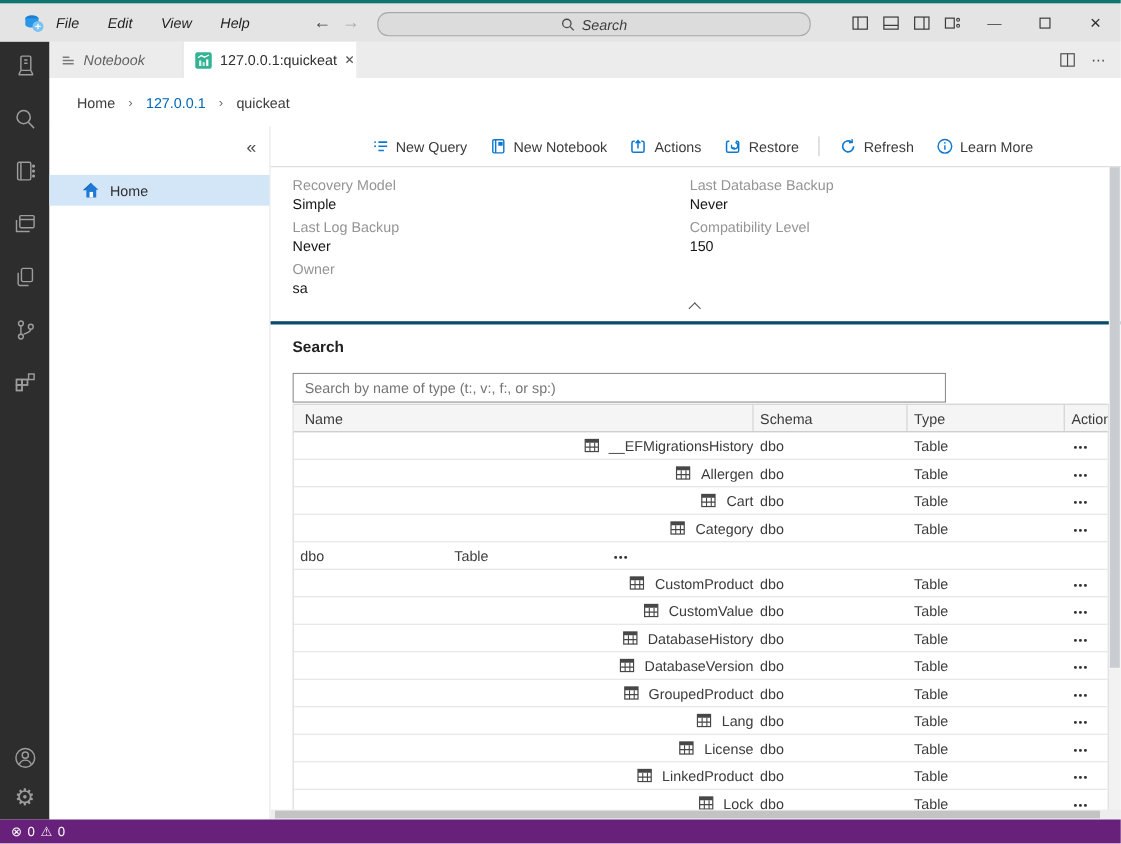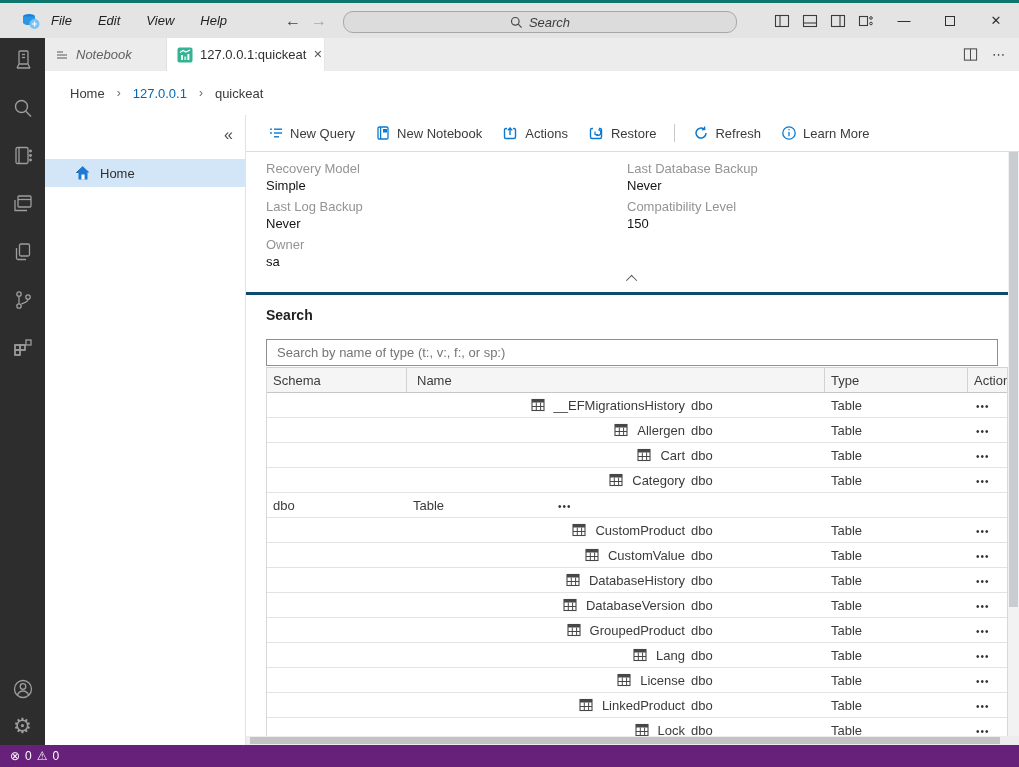--- a/index.html
+++ b/index.html
@@ -37,33 +37,33 @@
   .breadcrumbbar{position:absolute;top:71px;left:45px;right:0;height:44px;background:#fff;display:flex;align-items:center;padding-left:25px;gap:12px;}
   .crumb{color:#3b3b3b;} .crumb.link{color:#0067b8;}
   .crumb-sep{color:#6b6b6b;font-size:12px;}
   
   .sidebar{position:absolute;top:115px;left:45px;width:201px;bottom:22px;background:#fff;border-right:1px solid #e2e2e2;}
   .sidebar-header{height:40px;display:flex;align-items:center;justify-content:flex-end;padding-right:12px;}
   .collapse-btn{font-size:16px;color:#4d4d4d;}
   .side-item{height:28px;margin-top:4px;display:flex;align-items:center;padding-left:30px;gap:9px;background:#d3e6f8;color:#2f2f2f;}
   
   .main{position:absolute;top:115px;left:246px;right:0;bottom:22px;background:#fff;}
-  .toolbar{height:37px;border-bottom:1px solid #dcdcdc;display:flex;align-items:center;padding-left:12px;}
+  .toolbar{height:37px;border-bottom:1px solid #dcdcdc;display:flex;align-items:center;padding-left:12px;justify-content:center;}
   .tool-btn{display:flex;align-items:center;gap:6px;padding:0 10px;height:26px;color:#3b3b3b;}
   .tool-sep{width:1px;height:18px;background:#c9c9c9;margin:0 8px;}
   .props{position:relative;height:143px;border-bottom:3px solid #0c4a6e;}
   .prop-col{position:absolute;top:9px;} .prop-col.left{left:20px;} .prop-col.right{left:381px;}
   .prop{margin-bottom:5px;}
   .prop .plabel{color:#949494;line-height:16px;}
   .prop .pvalue{color:#141414;line-height:17px;}
   .props-collapse{position:absolute;left:50%;bottom:6px;transform:translateX(-50%);width:22px;height:14px;display:flex;align-items:center;justify-content:center;}
   .chev-up{width:8px;height:8px;border-left:1.5px solid #555;border-top:1.5px solid #555;transform:rotate(45deg) translateY(2px);}
   .search-panel{padding:12px 0 0 20px;}
   .panel-title{font-weight:bold;font-size:14px;color:#1f1f1f;}
-  .search-input{display:block;width:732px;height:27px;margin:16px 0 1px 0;border:1px solid #8f8f8f;padding:12px 10px;font-size:13px;font-family:inherit;color:#333;background:#fff;}
+  .search-input{display:block;width:594px;height:27px;margin:16px 0 1px 0;border:1px solid #8f8f8f;padding:12px 10px;font-size:13px;font-family:inherit;color:#333;background:#fff;}
   .search-input::placeholder{color:#757575;}
   
   .obj-table{width:742px;border-left:1px solid #d8d8d8;border-right:1px solid #d8d8d8;}
   .thead{display:flex;height:26px;background:#f5f5f5;border-top:1px solid #d2d2d2;border-bottom:1px solid #c6c6c6;}
   .th{display:flex;align-items:center;color:#3b3b3b;border-right:1px solid #d2d2d2;overflow:hidden;white-space:nowrap;}
   .th:last-child{border-right:none;}
   .col-name{width:418px;padding-left:10px;}
   .col-schema{width:140px;padding-left:6px;}
   .col-type{width:143px;padding-left:6px;}
   .col-actions{width:39px;padding-left:6px;}
@@ -363,22 +363,22 @@
       <span class="props-collapse">
           <span class="chev-up"></span>
         </span>
     </div>
 
     <div class="search-panel">
       <div class="panel-title">Search</div>
       <input class="search-input" type="text" placeholder="Search by name of type (t:, v:, f:, or sp:)" style="">
       <div class="obj-table">
         <div class="thead">
+          <div class="th col-name">Name</div>
           <div class="th col-schema">Schema</div>
-          <div class="th col-name">Name</div>
           <div class="th col-type">Type</div>
           <div class="th col-actions">Actions</div>
         </div>
         <div class="tbody">
             <div class="tr">
     <div class="td col-name">
       <span>
                   <svg width="14" height="14" viewBox="0 0 14 14">
                     <rect x="1" y="1.5" width="12" height="11" fill="none" stroke="#474747" stroke-width="1.1"></rect>
                     <rect x="1" y="1.5" width="12" height="3" fill="#474747"></rect>

